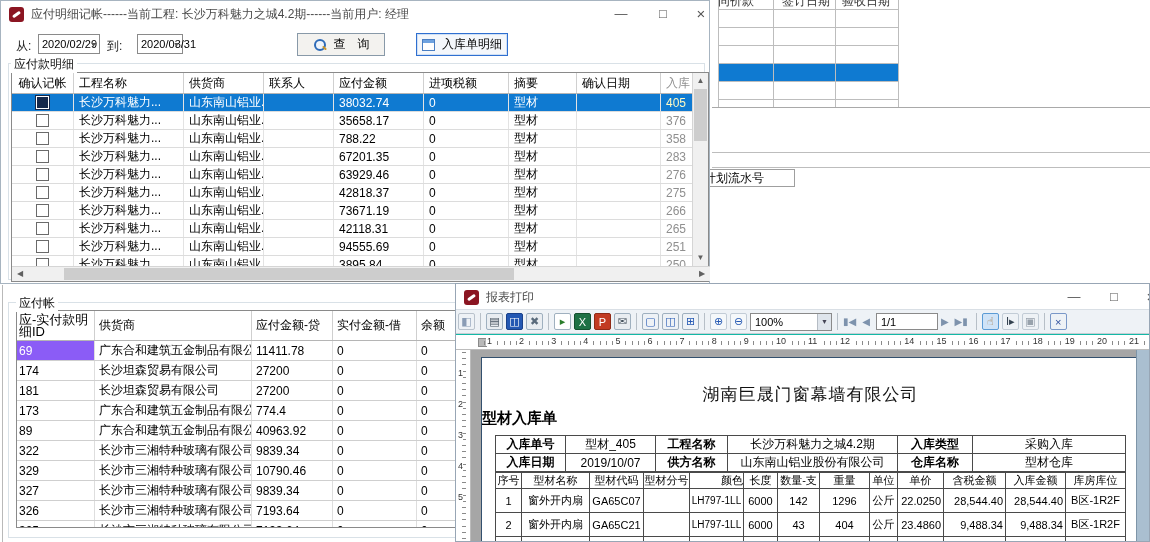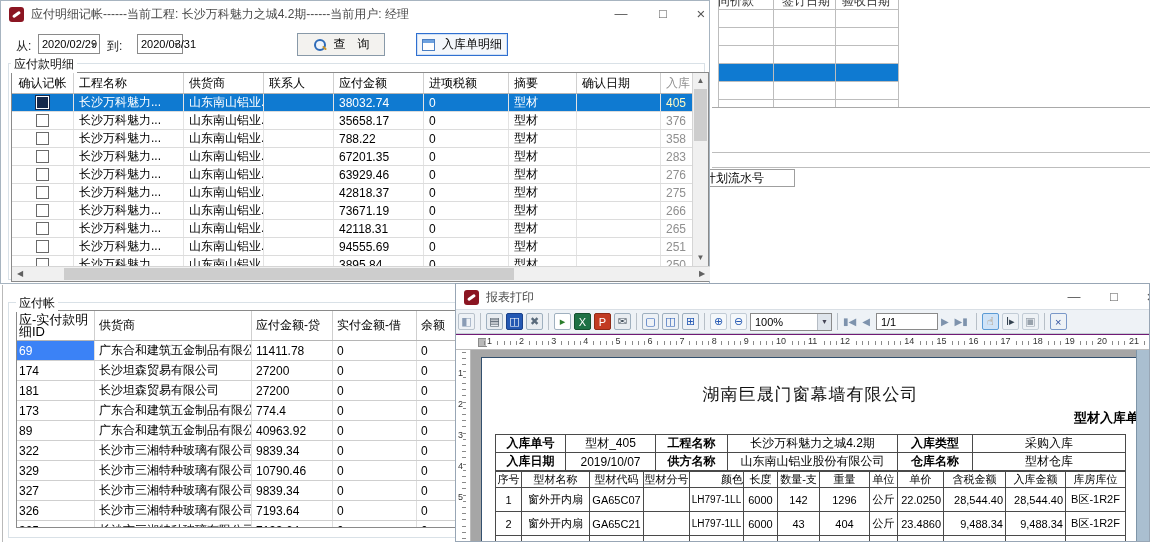--- a/index.html
+++ b/index.html
@@ -63,23 +63,23 @@
 
 #panel2{position:absolute;left:0;top:285px;width:462px;height:257px;background:#fff;z-index:10}
 #panel2 .edge{position:absolute;left:2px;top:0;width:1px;height:257px;background:#b9b9b9}
 #btable{position:absolute;left:16px;top:25px;width:441px;height:218px;border:1px solid #8a8a8a;background:#fff;overflow:hidden}
 #bhead{display:flex;height:30px;border-bottom:1px solid #b5b5b5}
 .bhc{display:flex;align-items:center;padding-left:4px;border-right:1px solid #cfcfcf;overflow:hidden;font-size:12px}
 .bhc.two{white-space:pre-line;font-size:13px;line-height:12px;align-items:flex-start;padding-top:3px}
 .brow{display:flex;height:20px;border-bottom:1px solid #cfcfcf}
 .bc{display:flex;align-items:center;padding-left:4px;border-right:1px solid #dedede;overflow:hidden;white-space:nowrap}
 .v0{width:78px;padding-left:2px}.v1{width:157px}.v2{width:81px}.v3{width:84px}.v4{width:39px;border-right:none}
-.bc.bsel{background:#3b82f6;color:#fff}
-
-#report{position:absolute;left:455px;top:283px;width:695px;height:259px;background:#701a75;
+.bc.bsel{background:#8b5cf6;color:#fff}
+
+#report{position:absolute;left:455px;top:283px;width:695px;height:259px;background:#14b8a6;
   border:1px solid #98a6b5;z-index:20;overflow:hidden}
 #toolbar{position:absolute;left:0;top:25px;width:693px;height:25px;background:#eef2f6;
   border-top:1px solid #d9dfe5;border-bottom:1px solid #c6cdd4;display:flex;align-items:center;padding-left:2px;overflow:hidden}
 .tbi{width:17px;height:17px;border-radius:2px;display:flex;align-items:center;justify-content:center;
   font-size:11px;margin-right:3px;flex:0 0 auto;border:1px solid transparent}
 .tsep{width:1px;height:17px;background:#b7bfc7;margin:0 5px 0 2px;flex:0 0 auto}
 .zcombo{position:relative;width:82px;height:18px;background:#fff;border:1px solid #8a8a8a;
   display:flex;align-items:center;padding-left:4px;font-size:11px;margin-right:3px;flex:0 0 auto}
 .zcombo .za{position:absolute;right:0;top:0;width:14px;height:16px;background:#dfe5ec;border-left:1px solid #b5bcc4;
   display:flex;align-items:center;justify-content:center;font-size:7px;color:#445}
@@ -92,21 +92,21 @@
 #hruler .marker{position:absolute;left:22px;top:3px;width:9px;height:9px;background:#b9b9b9;border:1px solid #8b8b8b}
 .rnum{position:absolute;top:1px;font-size:9px;color:#333;background:#fff;padding:0 1px}
 #preview{position:absolute;left:0;top:66px;width:693px;height:191px;background:#a6a6a6;overflow:hidden}
 #vruler{position:absolute;left:0;top:0;width:15px;height:191px;background:#fff;border-right:1px solid #bcbcbc}
 #vruler .ticks{position:absolute;top:2px;bottom:0;left:6px;width:4px;
   background:repeating-linear-gradient(180deg,#8a8a8a 0 1px,transparent 1px 6.2px)}
 .rvnum{position:absolute;left:2px;font-size:9px;color:#333;background:#fff}
 #pvscroll{position:absolute;right:0;top:0;width:13px;height:191px;background:#aabfd0;border-left:1px solid #7e95a8}
 #page{position:absolute;left:25px;top:7px;width:659px;height:430px;background:#fff;border:1px solid #33506e}
 #company{margin-top:25px;text-align:center;font-size:17px;letter-spacing:1px;color:#111}
-#formtitle{margin-top:3px;text-align:right;font-size:13px;font-weight:bold}
+#formtitle{margin-top:3px;text-align:left;font-size:15px;font-weight:bold}
 table{border-collapse:collapse;table-layout:fixed}
 #ftab{margin:7px auto 0;width:630px}
 #ftab td{border:1px solid #4a4a4a;height:17px;font-size:12px;text-align:center;overflow:hidden;white-space:nowrap}
 #ftab td.fl{font-weight:bold}
 #dtab{margin:0 auto;width:630px}
 #dtab td{border:1px solid #4a4a4a;font-size:11px;text-align:center;overflow:hidden;white-space:nowrap}
 #dtab tr.dh td{height:16px}
 #dtab tr.dr td{height:24px}
 #dtab td.num{text-align:right;padding-right:2px}
 #dtab td.clr{font-size:10px}

